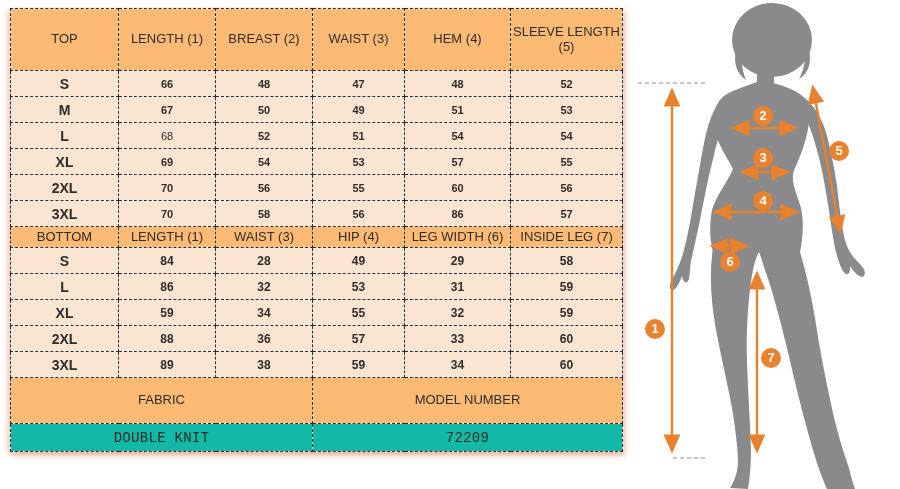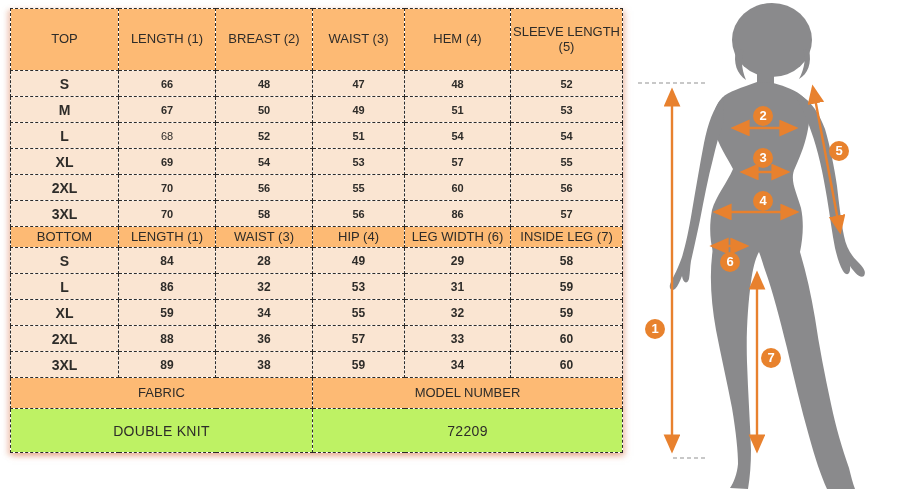--- a/index.html
+++ b/index.html
@@ -7,23 +7,23 @@
          font-family:"Liberation Sans",sans-serif;}
 
   
   #chart{position:absolute;left:10px;top:8px;border-collapse:collapse;table-layout:fixed;
          width:612px;box-shadow:2px 3px 6px rgba(222,138,100,.55),-3px 2px 5px rgba(222,138,100,.35);}
   #chart td,#chart th{border:1px dashed #2b2b2b;text-align:center;vertical-align:middle;
          padding:0 2px;color:#2e2c29;overflow:hidden;}
   .hdr{background:#fdba74;font-weight:normal;font-size:13px;line-height:1.15;color:#33302b;}
   tr.h1{height:62px;}
   tr.h2{height:21px;}
-  tr.h3{height:31px;}
+  tr.h3{height:46px;}
   tr.r{height:26px;background:#fae5d2;}
-  tr.rf{height:44px;background:#bef264;}
+  tr.rf{height:28px;background:#14b8a6;font-family:Liberation Mono, monospace;}
   td.size{font-weight:bold;font-size:14px;}
   td.vs{font-weight:bold;font-size:11px;}
   td.vl{font-weight:bold;font-size:12px;}
   td.wl{font-weight:normal;font-size:11px;color:#4a4741;}
   td.fv{font-weight:normal;font-size:14px;letter-spacing:.3px;color:#3b3834;}
 
   
   #watermark{position:absolute;left:521px;top:479px;font-size:9px;font-weight:bold;
          color:#8b7060;letter-spacing:.3px;margin-top:40px;}
 

